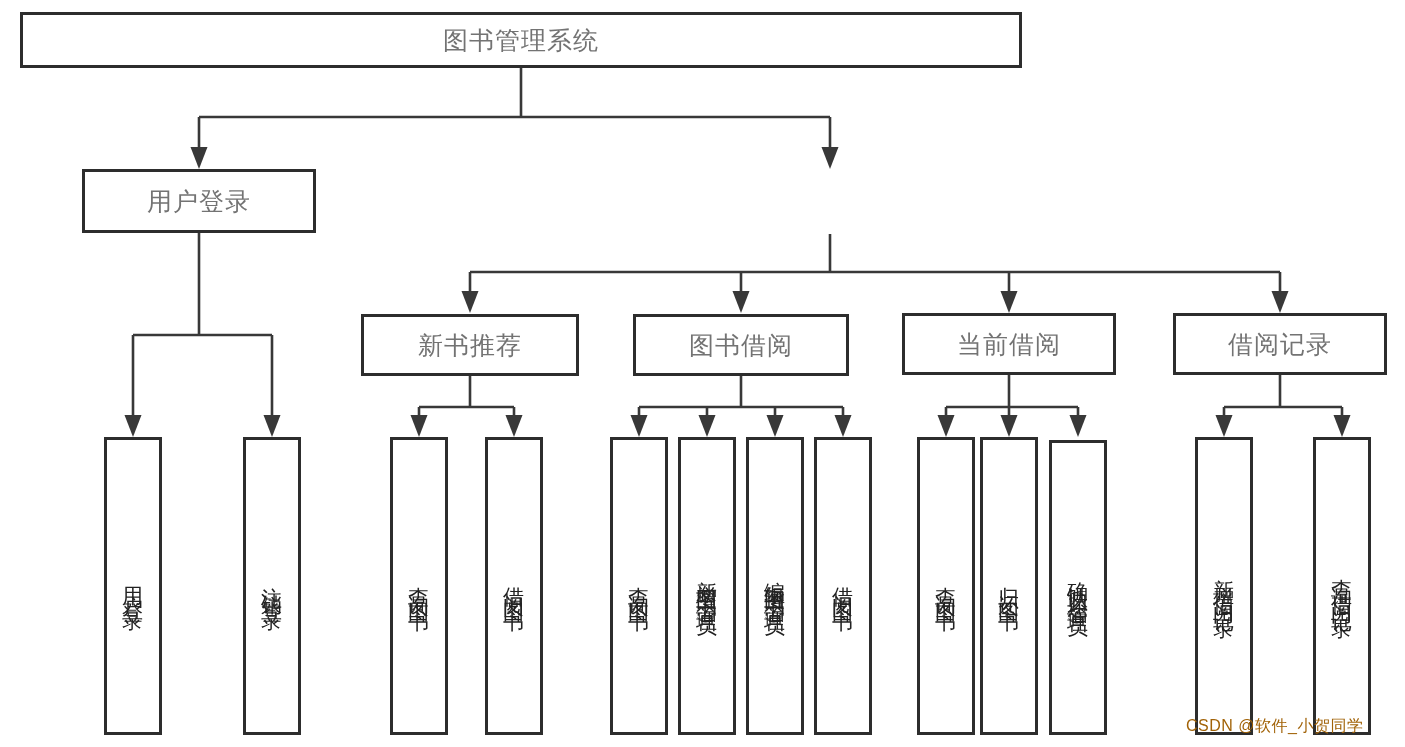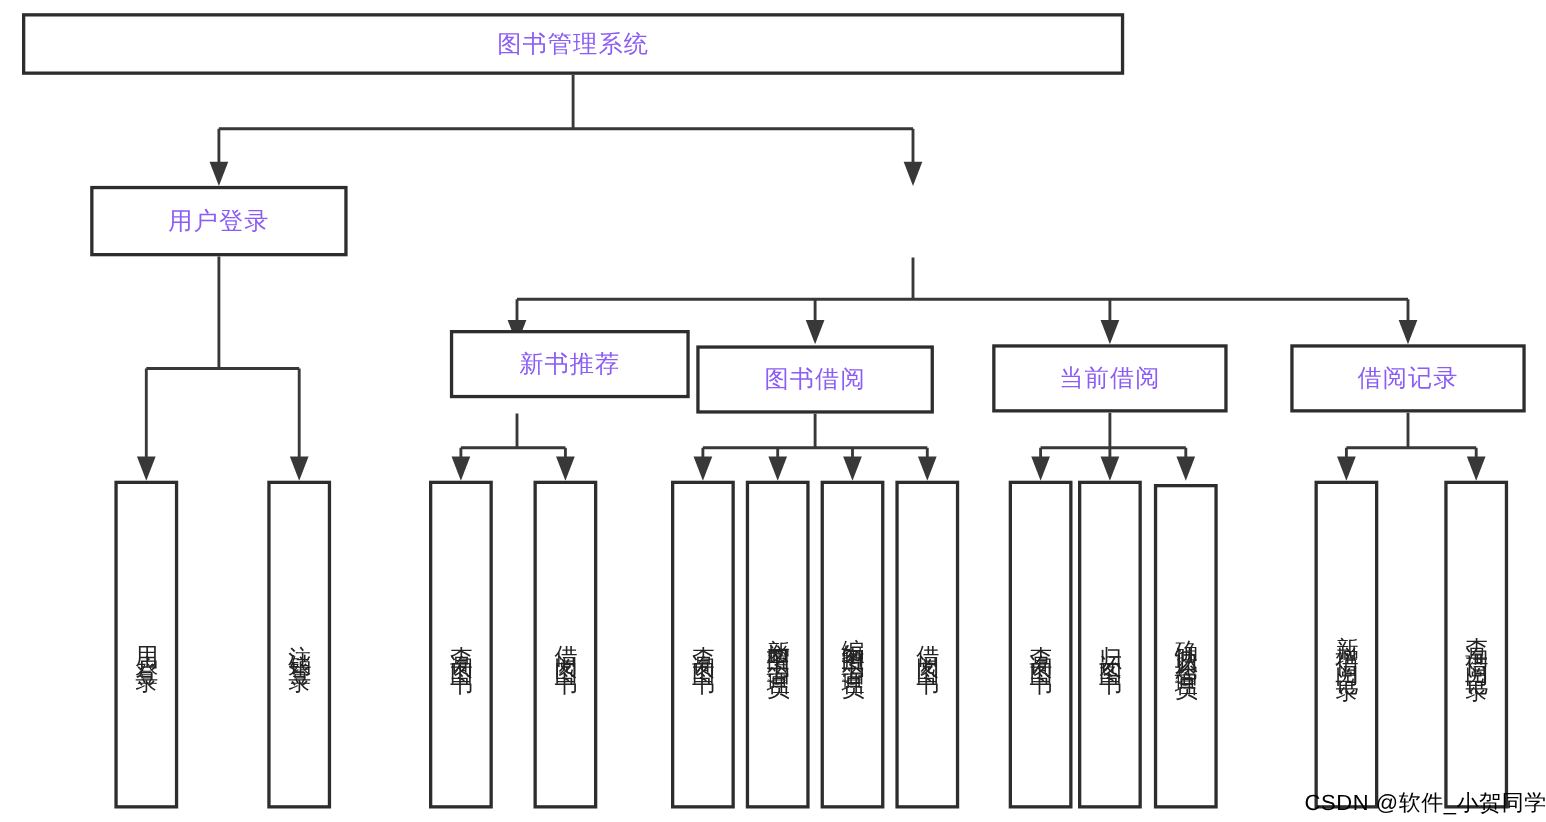--- a/index.html
+++ b/index.html
@@ -29,41 +29,41 @@
   .node {
     position: absolute;
     box-sizing: border-box;
     background: #ffffff;
     border: 3px solid #2d2d2d;
     display: flex;
     align-items: center;
     justify-content: center;
   }
   .hlabel {
-    font-size: 22px;
-    color: #8b5cf6;
+    font-size: 25px;
+    color: #737373;
     letter-spacing: 1px;
     white-space: nowrap;
   }
   .vlabel {
     writing-mode: vertical-rl;
     text-orientation: mixed;
     font-size: 21px;
     color: #222222;
     letter-spacing: 8px;
     line-height: 1;
     white-space: nowrap;
   }
   .vlabel.tight { letter-spacing: 5px; }
   .watermark {
     position: absolute;
     left: 1186px;
     top: 716px;
-    font-size: 20px;
-    color: #000000;
+    font-size: 16px;
+    color: #a16207;
     letter-spacing: 0.5px;
     white-space: nowrap;
     z-index: 5;
   }
 </style>
 </head>
 <body>
 
 <div class="canvas">
 
@@ -102,21 +102,21 @@
   </svg>
 
   <div class="node" style="left:20px; top:12px; width:1002px; height:56px;">
     <span class="hlabel">图书管理系统</span>
   </div>
 
   <div class="node" style="left:82px; top:169px; width:234px; height:64px;">
     <span class="hlabel">用户登录</span>
   </div>
 
-  <div class="node" style="left:361px; top:300px; width:218px; height:62px;margin-left:48px;">
+  <div class="node" style="left:361px; top:314px; width:218px; height:62px;">
     <span class="hlabel">新书推荐</span>
   </div>
   <div class="node" style="left:633px; top:314px; width:216px; height:62px;">
     <span class="hlabel">图书借阅</span>
   </div>
   <div class="node" style="left:902px; top:313px; width:214px; height:62px;">
     <span class="hlabel">当前借阅</span>
   </div>
   <div class="node" style="left:1173px; top:313px; width:214px; height:62px;">
     <span class="hlabel">借阅记录</span>

